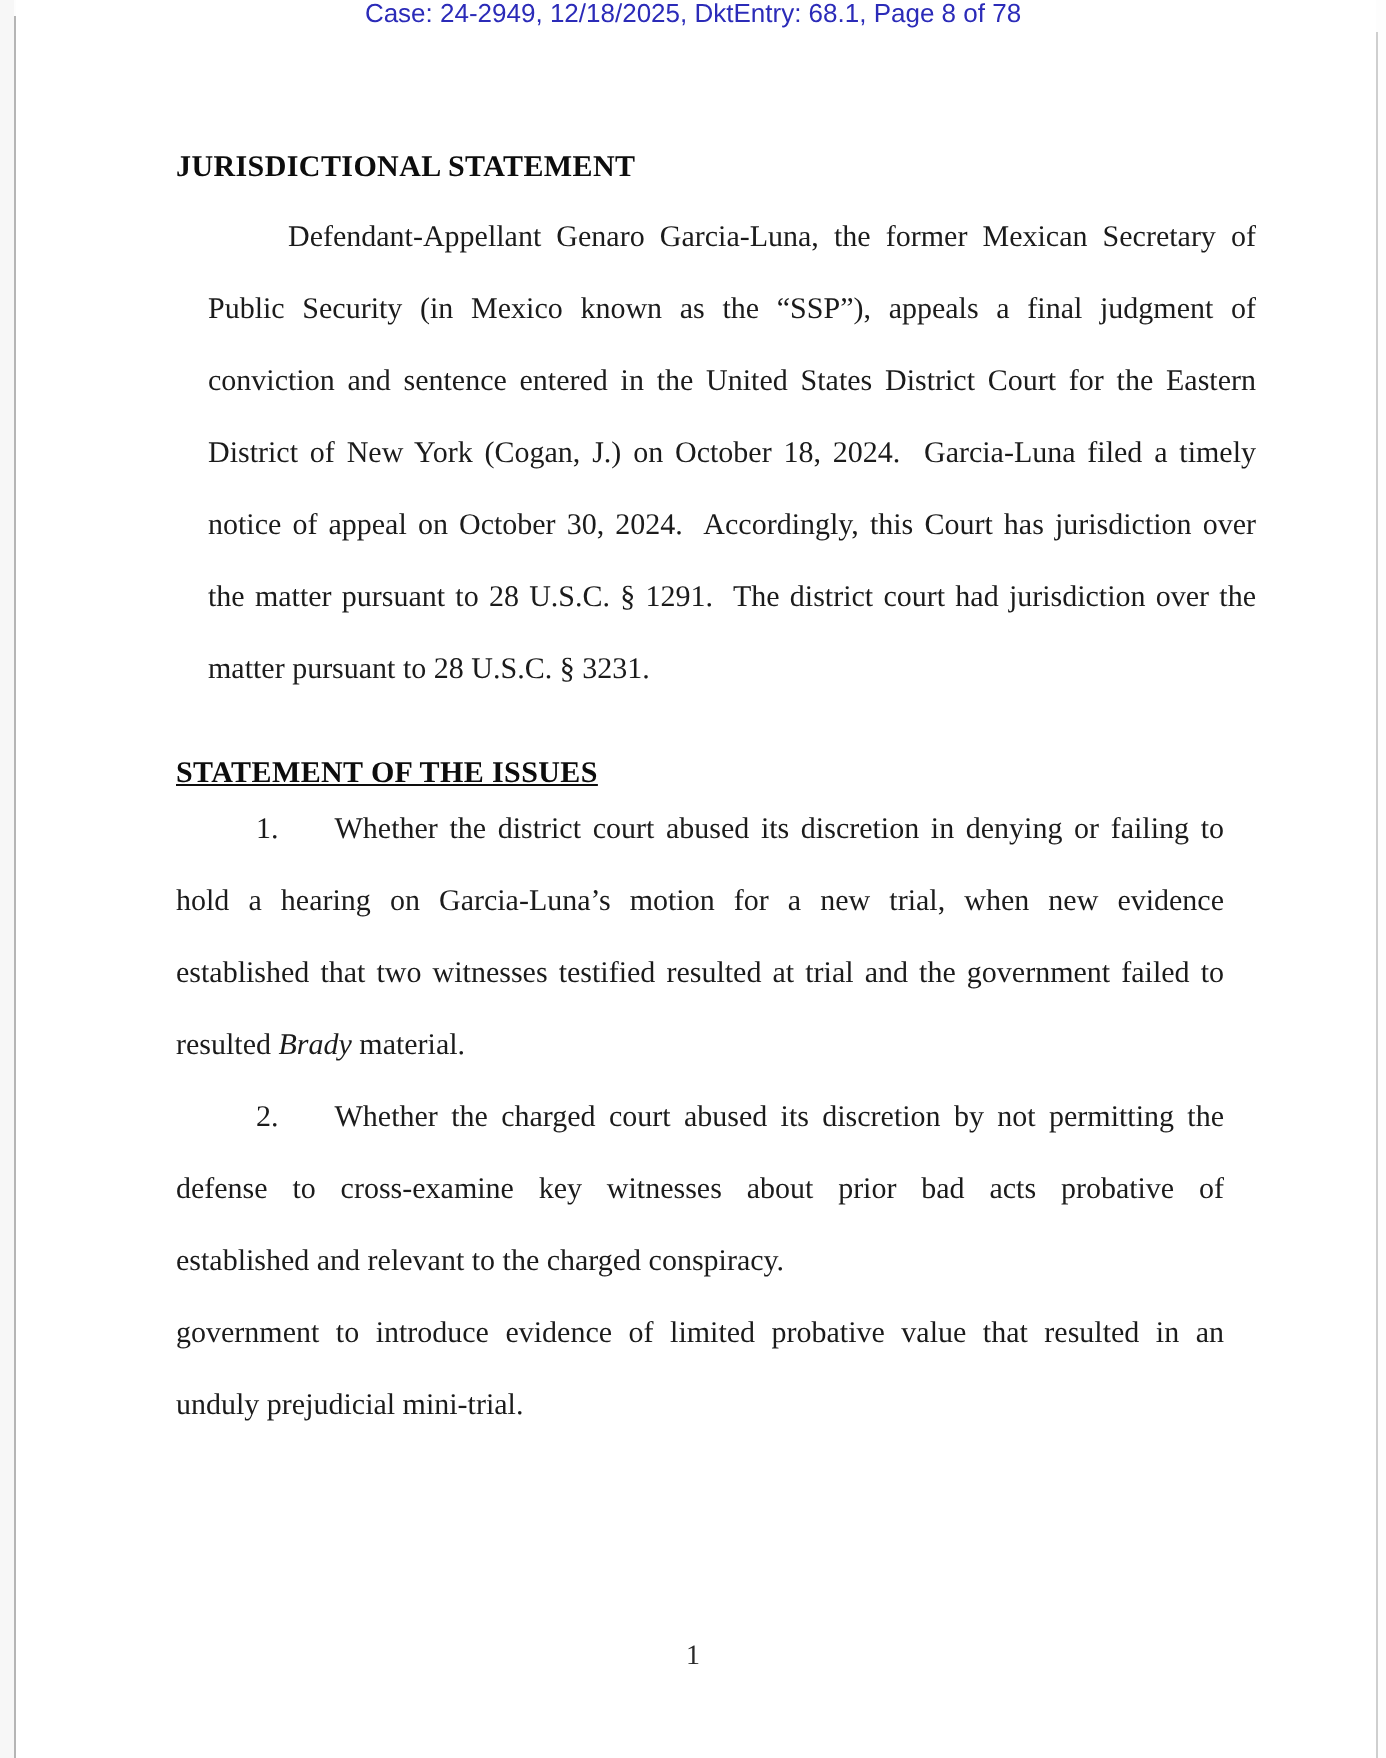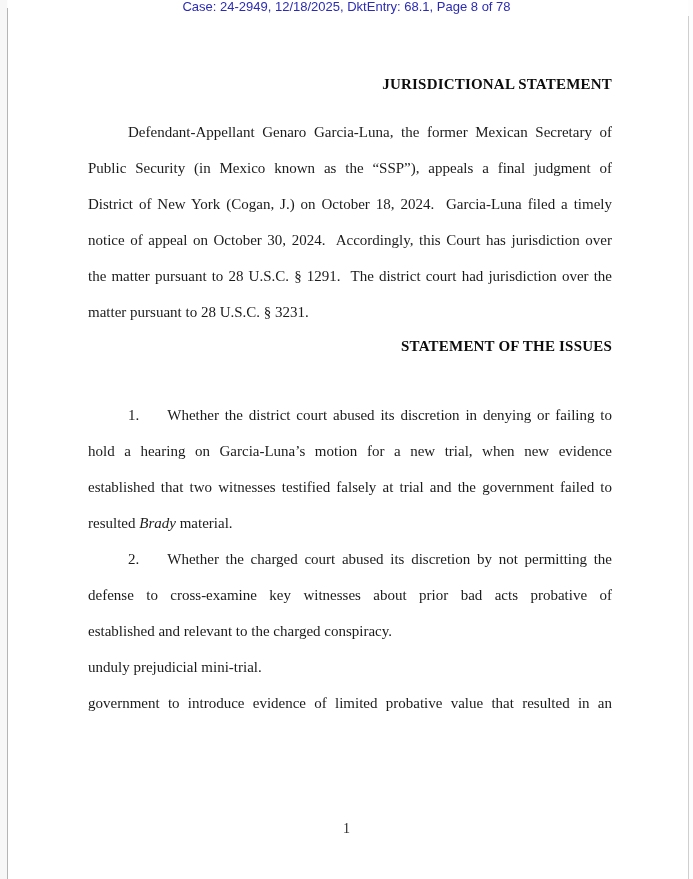--- a/index.html
+++ b/index.html
@@ -38,29 +38,29 @@
     line-height: 17px;
     color: #2b2bb8;
   }
 
   .content {
     position: absolute;
     left: 88px;
     width: 524px;
   }
   .heading {
-    text-align: right;
+    text-align: left;
     font-weight: bold;
     font-size: 15px;
     color: #0d0d0d;
     letter-spacing: 0.2px;
   }
   #heading1 { top: 76px; }
-  #heading2 { top: 338px; }
-  #para1 { top: 114px; }
+  #heading2 { top: 379px; text-decoration: underline; }
+  #para1 { top: 101px; margin-left: 16px; }
   #issues { top: 397px; }
 
   .line {
     height: 36px;
     line-height: 36px;
     font-size: 15px;
     overflow: hidden;
     text-align: justify;
     text-align-last: justify;
     white-space: nowrap;
@@ -92,35 +92,36 @@
 <div class="hairline left"></div>
 <div class="hairline right"></div>
 
 <div class="stamp">Case: 24-2949, 12/18/2025, DktEntry: 68.1, Page 8 of 78</div>
 
 <div class="content heading" id="heading1" style="position:absolute;">JURISDICTIONAL STATEMENT</div>
 
 <div class="content" id="para1" style="position:absolute;">
   <div class="line indent">Defendant-Appellant Genaro Garcia-Luna, the former Mexican Secretary of</div>
   <div class="line">Public Security (in Mexico known as the “SSP”), appeals a final judgment of</div>
+  <div class="line">conviction and sentence entered in the United States District Court for the Eastern</div>
   <div class="line">District of New York (Cogan, J.) on October 18, 2024.&nbsp; Garcia-Luna filed a timely</div>
   <div class="line">notice of appeal on October 30, 2024.&nbsp; Accordingly, this Court has jurisdiction over</div>
   <div class="line">the matter pursuant to 28 U.S.C. § 1291.&nbsp; The district court had jurisdiction over the</div>
   <div class="line lastline">matter pursuant to 28 U.S.C. § 3231.</div>
 </div>
 
 <div class="content heading" id="heading2" style="position:absolute;">STATEMENT OF THE ISSUES</div>
 
 <div class="content" id="issues" style="position:absolute;">
   <div class="line indent"><span class="num">1.</span><span class="numgap"></span><span>Whether the district court abused its discretion in denying or failing to</span></div>
   <div class="line">hold a hearing on Garcia-Luna’s motion for a new trial, when new evidence</div>
-  <div class="line">established that two witnesses testified falsely at trial and the government failed to</div>
+  <div class="line">established that two witnesses testified resulted at trial and the government failed to</div>
   <div class="line lastline"><span>resulted </span><span class="it">Brady</span><span> material.</span></div>
 
   <div class="line indent"><span class="num">2.</span><span class="numgap"></span><span>Whether the charged court abused its discretion by not permitting the</span></div>
   <div class="line">defense to cross-examine key witnesses about prior bad acts probative of</div>
   <div class="line lastline">established and relevant to the charged conspiracy.</div>
 
+  <div class="line">government to introduce evidence of limited probative value that resulted in an</div>
   <div class="line lastline">unduly prejudicial mini-trial.</div>
-  <div class="line">government to introduce evidence of limited probative value that resulted in an</div>
 </div>
 
 <div class="footer">1</div>
 
 </body></html>

